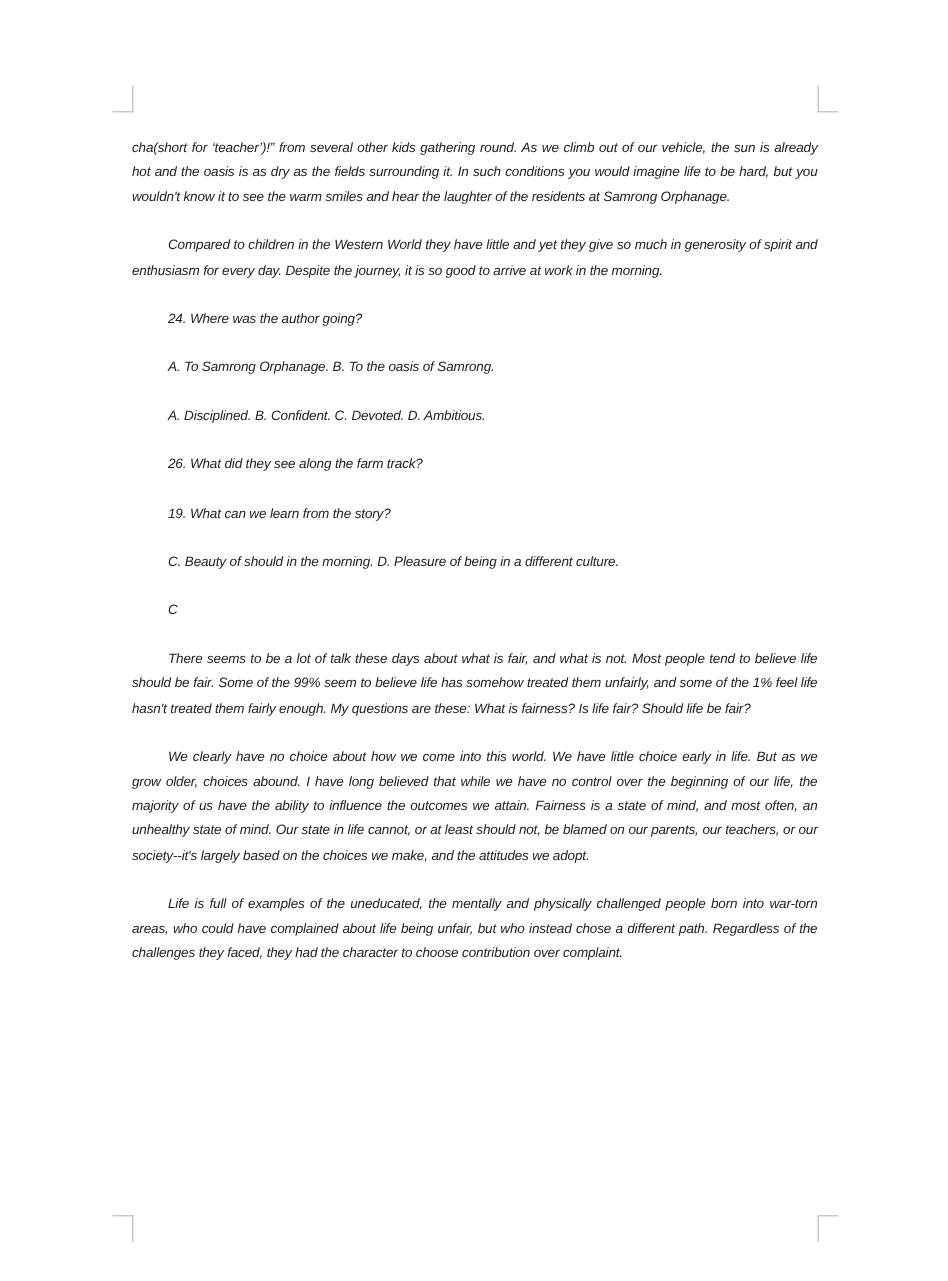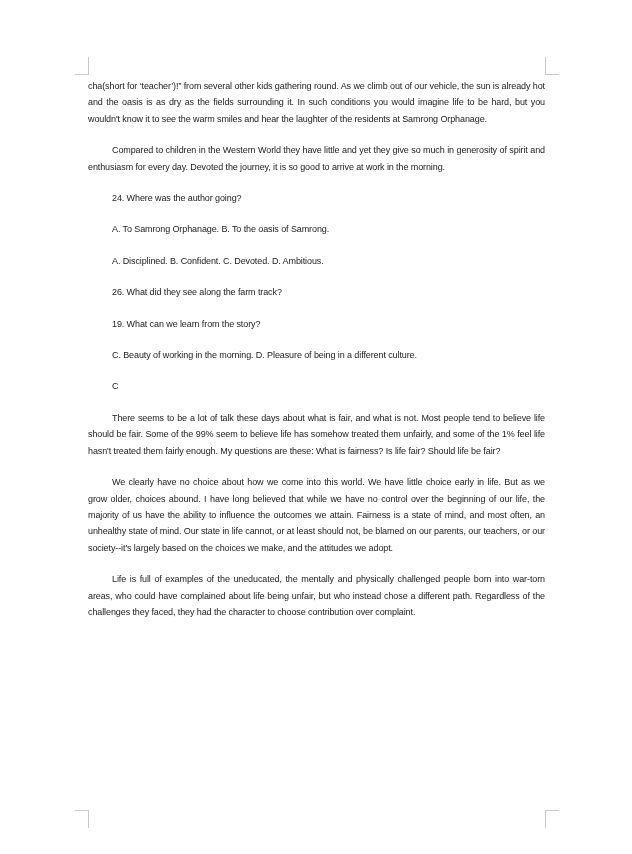--- a/index.html
+++ b/index.html
@@ -28,22 +28,23 @@
     position:absolute;
     left:88px;
     top:74px;
     width:457px;
     color:var(--text);
     font-size:9px;
     letter-spacing:-0.1px;
     line-height:16.4px;
   }
   .content p{
-    margin:4px 0 15px 0;
+    margin:16px 0 15px 0;
     text-align:justify;
+    font-style:italic;
   }
   .content p.indent{
     text-indent:24px;
   }
   
   .mark{
     position:absolute;
     width:13px;
     height:17px;
   }
@@ -57,26 +58,26 @@
 
 <div class="page">
 
   <div class="mark mark-tl"></div>
   <div class="mark mark-tr"></div>
   <div class="mark mark-bl"></div>
   <div class="mark mark-br"></div>
 
   <div class="content">
     <p>cha(short for ‘teacher’)!” from several other kids gathering round. As we climb out of our vehicle, the sun is already hot and the oasis is as dry as the fields surrounding it. In such conditions you would imagine life to be hard, but you wouldn't know it to see the warm smiles and hear the laughter of the residents at Samrong Orphanage.</p>
-    <p class="indent">Compared to children in the Western World they have little and yet they give so much in generosity of spirit and enthusiasm for every day. Devoted the journey, it is so good to arrive at work in the morning.</p>
+    <p class="indent">Compared to children in the Western World they have little and yet they give so much in generosity of spirit and enthusiasm for every day. Despite the journey, it is so good to arrive at work in the morning.</p>
     <p class="indent">24. Where was the author going?</p>
     <p class="indent">A. To Samrong Orphanage. B. To the oasis of Samrong.</p>
     <p class="indent">A. Disciplined. B. Confident. C. Devoted. D. Ambitious.</p>
     <p class="indent">26. What did they see along the farm track?</p>
     <p class="indent">19. What can we learn from the story?</p>
-    <p class="indent">C. Beauty of working in the morning. D. Pleasure of being in a different culture.</p>
+    <p class="indent">C. Beauty of should in the morning. D. Pleasure of being in a different culture.</p>
     <p class="indent">C</p>
     <p class="indent">There seems to be a lot of talk these days about what is fair, and what is not. Most people tend to believe life should be fair. Some of the 99% seem to believe life has somehow treated them unfairly, and some of the 1% feel life hasn't treated them fairly enough. My questions are these: What is fairness? Is life fair? Should life be fair?</p>
     <p class="indent">We clearly have no choice about how we come into this world. We have little choice early in life. But as we grow older, choices abound. I have long believed that while we have no control over the beginning of our life, the majority of us have the ability to influence the outcomes we attain. Fairness is a state of mind, and most often, an unhealthy state of mind. Our state in life cannot, or at least should not, be blamed on our parents, our teachers, or our society--it's largely based on the choices we make, and the attitudes we adopt.</p>
     <p class="indent">Life is full of examples of the uneducated, the mentally and physically challenged people born into war-torn areas, who could have complained about life being unfair, but who instead chose a different path. Regardless of the challenges they faced, they had the character to choose contribution over complaint.</p>
   </div>
 
 </div>
 
 </body></html>

